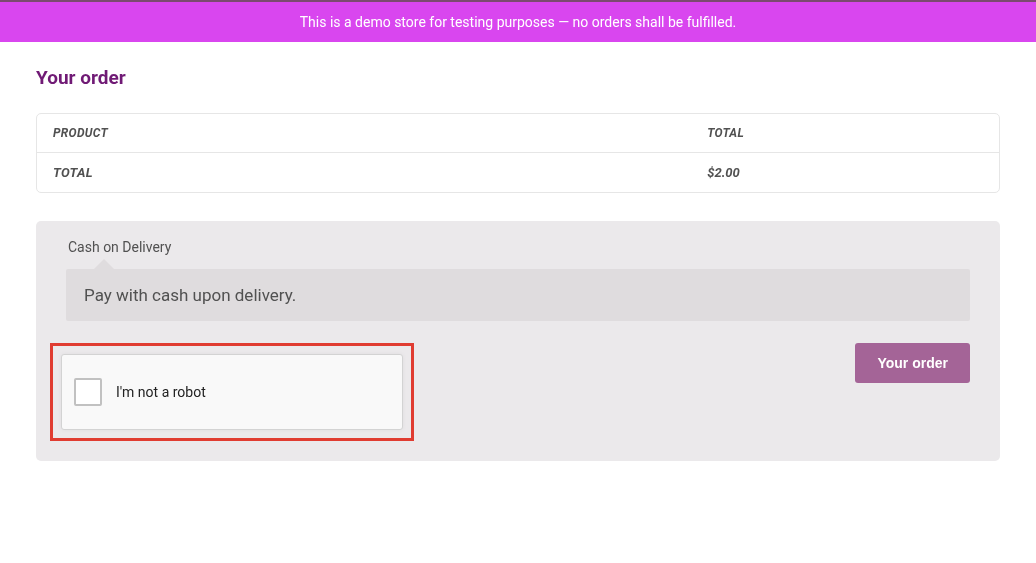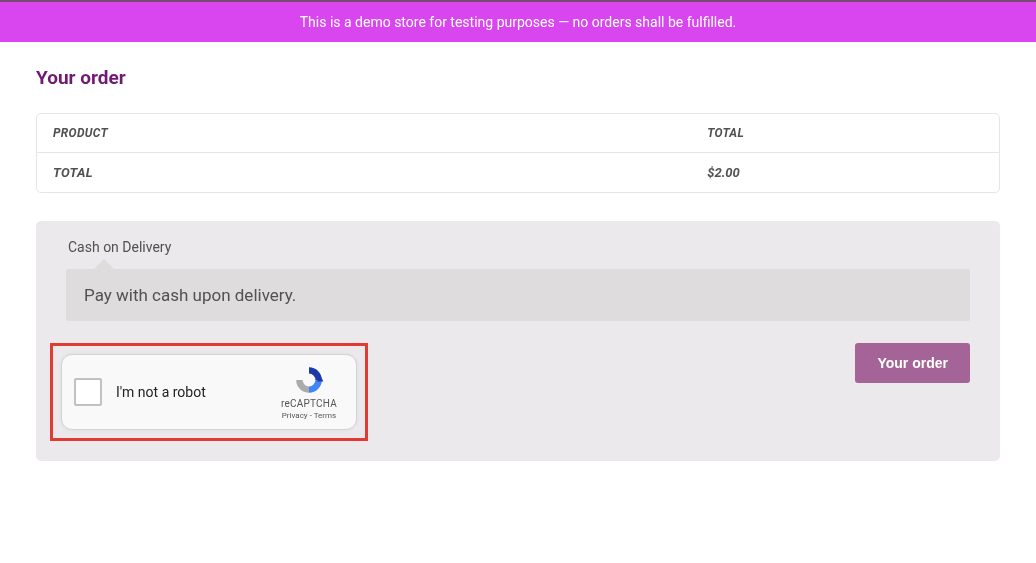--- a/index.html
+++ b/index.html
@@ -91,25 +91,25 @@
       padding: 0 30px;
       margin-top: 8px;
     }
     .recaptcha-outline {
       border: 3px solid #e03c31;
       padding: 8px;
       margin-left: -16px;
       display: inline-block;
     }
     .recaptcha {
-      width: 296px;
+      width: 342px;
       height: 76px;
       background: #f9f9f9;
       border: 1px solid #d3d3d3;
-      border-radius: 11px;
+      border-radius: 3px;
       display: flex;
       align-items: center;
       padding: 12px 12px;
       position: relative;
       box-shadow: 0 0 4px rgba(0,0,0,0.05);
     }
     .recaptcha-check {
       width: 28px;
       height: 28px;
       border: 2px solid #c1c1c1;
@@ -187,34 +187,20 @@
     <div class="payment-method">Cash on Delivery</div>
     <div class="payment-desc-wrap">
       <div class="payment-desc">Pay with cash upon delivery.</div>
     </div>
 
     <div class="payment-footer">
       <div class="recaptcha-outline">
         <div class="recaptcha">
           <div class="recaptcha-check"></div>
           <div class="recaptcha-label">I'm not a robot</div>
-          <div class="recaptcha-badge">
-            <div class="recaptcha-logo">
-              <svg viewBox="0 0 40 40" width="32" height="32">
-                <path d="M20 4 A16 16 0 0 1 36 20 L28 20 A8 8 0 0 0 20 12 Z" fill="#1c3aa9"></path>
-                <path d="M36 20 A16 16 0 0 1 20 36 L20 28 A8 8 0 0 0 28 20 Z" fill="#4285f4"></path>
-                <path d="M20 36 A16 16 0 0 1 4 20 L12 20 A8 8 0 0 0 20 28 Z" fill="#ababab"></path>
-                <polygon points="34,14 38,22 30,22" fill="#1c3aa9"></polygon>
-              </svg>
-            </div>
-            <div class="recaptcha-brand">reCAPTCHA</div>
-            <div class="recaptcha-links">
-              <span>Privacy</span><span> - </span><span>Terms</span>
-            </div>
-          </div>
         </div>
       </div>
 
       <div class="place-order-wrap">
         <button class="place-order-btn">Your order</button>
       </div>
     </div>
   </div>
 
 </div>

